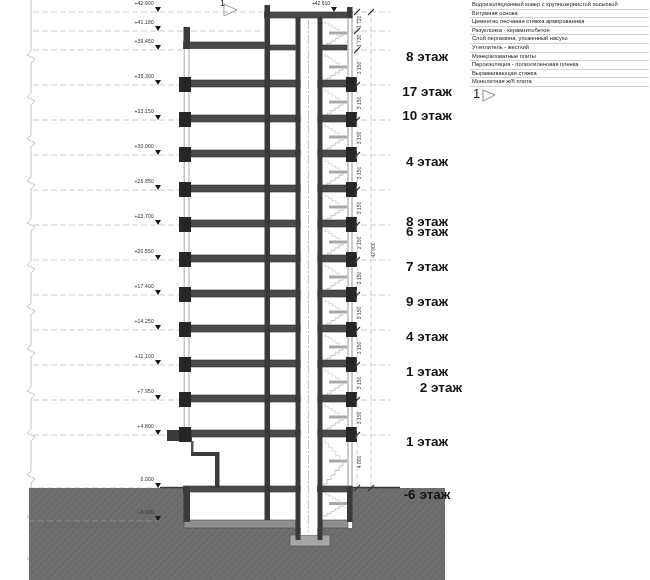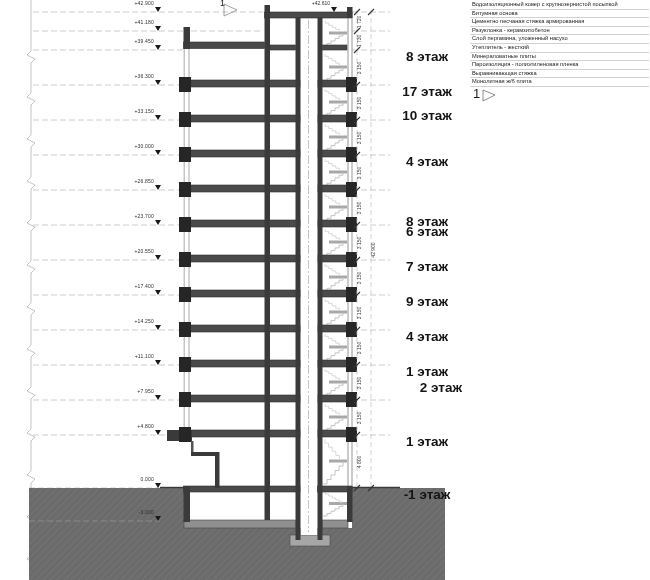--- a/index.html
+++ b/index.html
@@ -270,21 +270,21 @@
       <div class="floor-label" style="top:108px;">10 этаж</div>
       <div class="floor-label" style="top:154px;">4 этаж</div>
       <div class="floor-label" style="top:189px;margin-top:25px;">8 этаж</div>
       <div class="floor-label" style="top:224px;">6 этаж</div>
       <div class="floor-label" style="top:259px;">7 этаж</div>
       <div class="floor-label" style="top:294px;">9 этаж</div>
       <div class="floor-label" style="top:329px;">4 этаж</div>
       <div class="floor-label" style="top:364px;">1 этаж</div>
       <div class="floor-label" style="top:380px;text-align:right;">2 этаж</div>
       <div class="floor-label" style="top:434px;">1 этаж</div>
-      <div class="floor-label" style="top:487px;">-1 этаж</div>
+      <div class="floor-label" style="top:487px;">-6 этаж</div>
       <div class="dim-label" style="left:356px;top:21.5px;">1 720</div>
       <div class="dim-label" style="left:356px;top:40.5px;">1 730</div>
       <div class="dim-label" style="left:356px;top:67.5px;">3 150</div>
       <div class="dim-label" style="left:356px;top:102.5px;">3 150</div>
       <div class="dim-label" style="left:356px;top:137.5px;">3 150</div>
       <div class="dim-label" style="left:356px;top:172.5px;">3 150</div>
       <div class="dim-label" style="left:356px;top:207.5px;">3 150</div>
       <div class="dim-label" style="left:356px;top:242.5px;">3 150</div>
       <div class="dim-label" style="left:356px;top:277.5px;">3 150</div>
       <div class="dim-label" style="left:356px;top:312.5px;">3 150</div>

